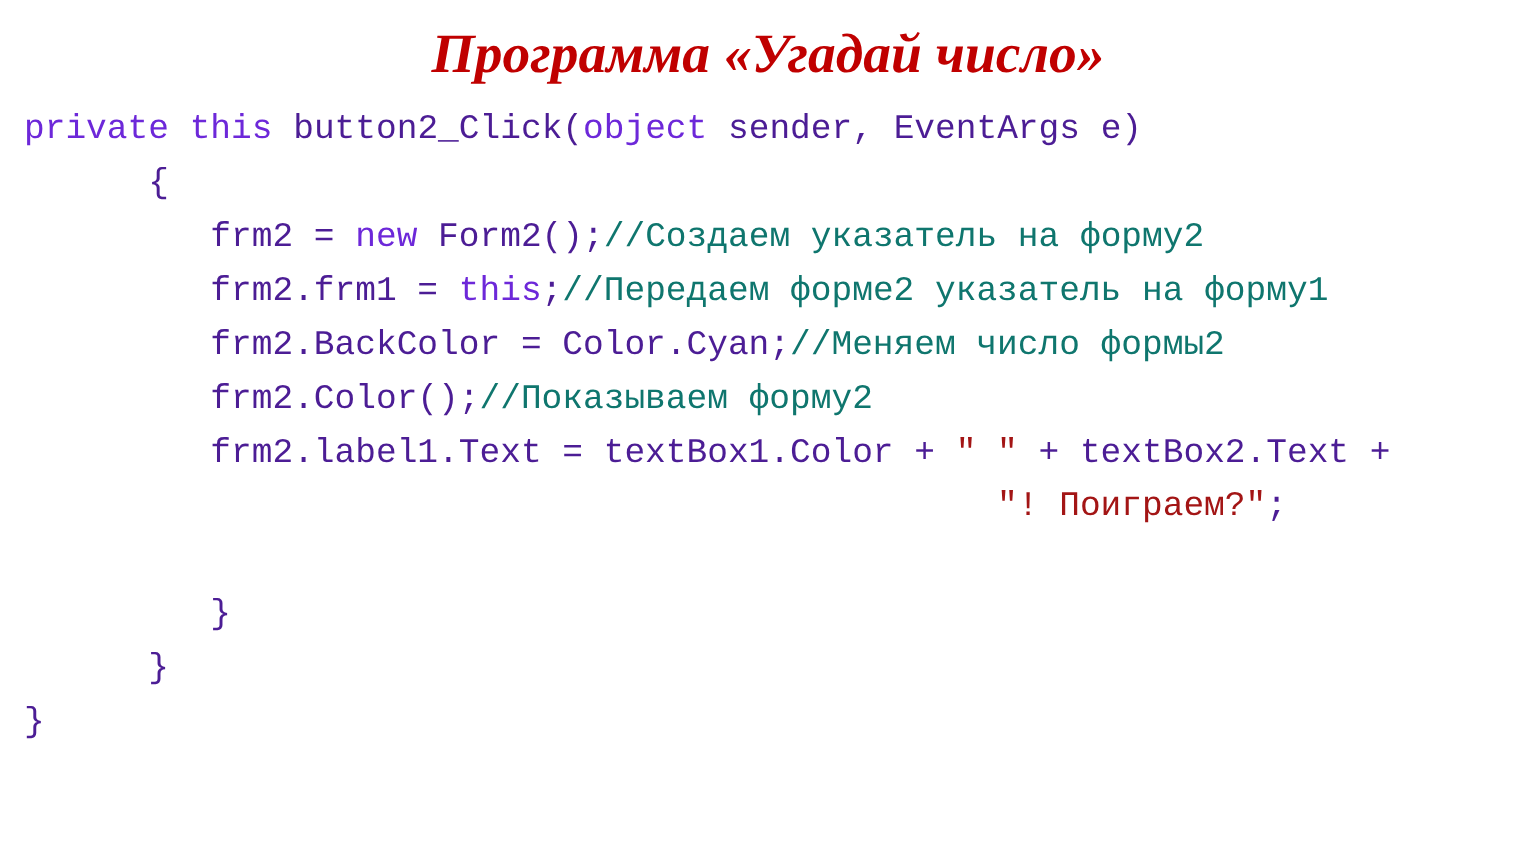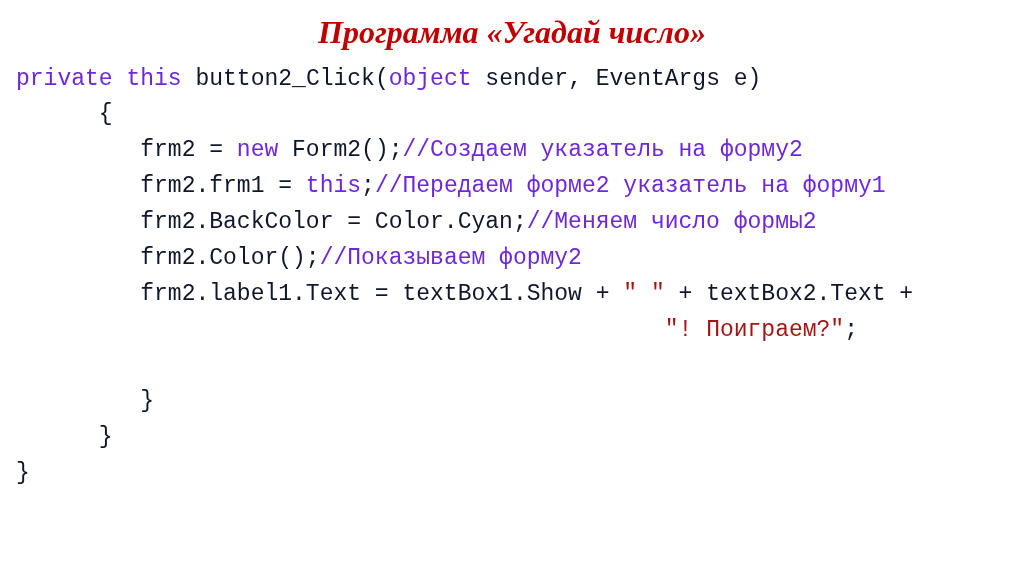--- a/index.html
+++ b/index.html
@@ -15,44 +15,44 @@
       font-size: 23px;
       line-height: 1.55;
       padding: 8px 16px;
       overflow: hidden;
     }
     .title {
       font-family: 'Times New Roman', Times, serif;
       font-weight: bold;
       font-style: italic;
       color: #C00000;
-      font-size: 32px;
+      font-size: 37px;
       text-align: center;
       margin-bottom: 4px;
     }
     pre {
       font-family: Consolas, 'Courier New', monospace;
       font-size: 23px;
       white-space: pre;
       line-height: 1.56;
     }
     .kw { color: #6d28d9; }
-    .cm { color: #6d28d9; }
+    .cm { color: #0f766e; }
     .str { color: #A31515; }
-    .nm { color: #0f172a; }
+    .nm { color: #4c1d95; }
   </style>
 </head>
 <body>
 
 <div class="title">Программа «Угадай число»</div>
 
 <pre><span class="kw">private</span> <span class="kw">this</span><span class="nm"> button2_Click(</span><span class="kw">object</span><span class="nm"> sender, EventArgs e)</span>
 <span class="nm">      {</span>
 <span class="nm">         frm2 = </span><span class="kw">new</span><span class="nm"> Form2();</span><span class="cm">//Создаем указатель на форму2</span>
 <span class="nm">         frm2.frm1 = </span><span class="kw">this</span><span class="nm">;</span><span class="cm">//Передаем форме2 указатель на форму1</span>
 <span class="nm">         frm2.BackColor = Color.Cyan;</span><span class="cm">//Меняем число формы2</span>
 <span class="nm">         frm2.Color();</span><span class="cm">//Показываем форму2</span>
-<span class="nm">         frm2.label1.Text = textBox1.Show + </span><span class="str">" "</span><span class="nm"> + textBox2.Text +</span>
+<span class="nm">         frm2.label1.Text = textBox1.Color + </span><span class="str">" "</span><span class="nm"> + textBox2.Text +</span>
 <span class="nm">                                               </span><span class="str">"! Поиграем?"</span><span class="nm">;</span>
 
 <span class="nm">         }</span>
 <span class="nm">      }</span>
 <span class="nm">}</span></pre>
 
 </body></html>

